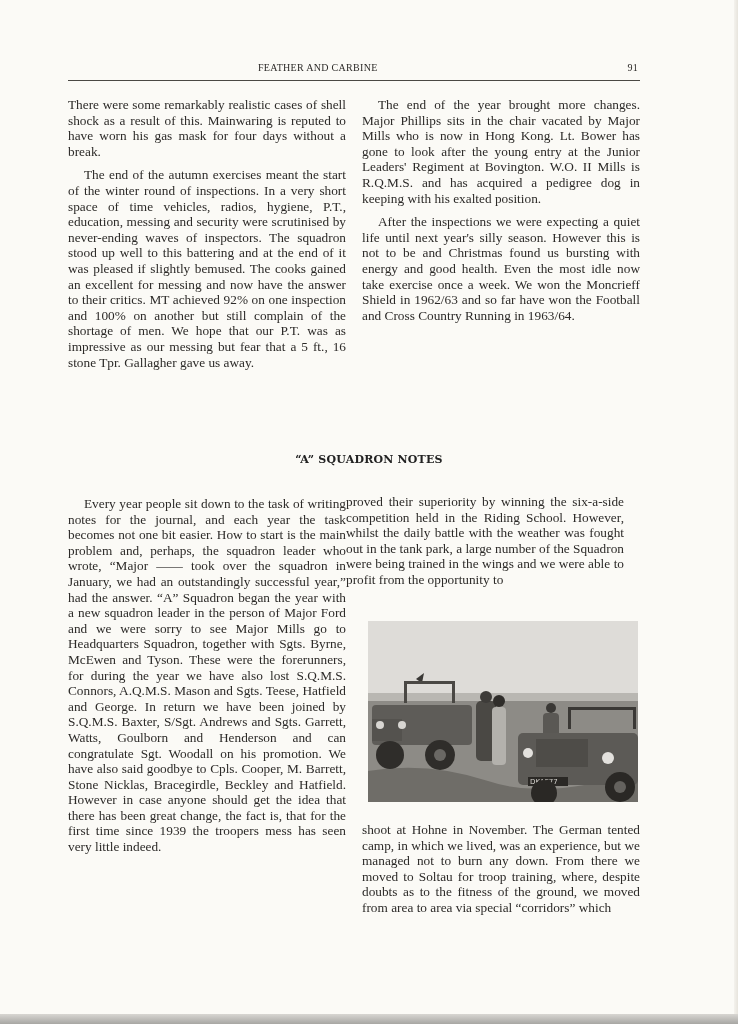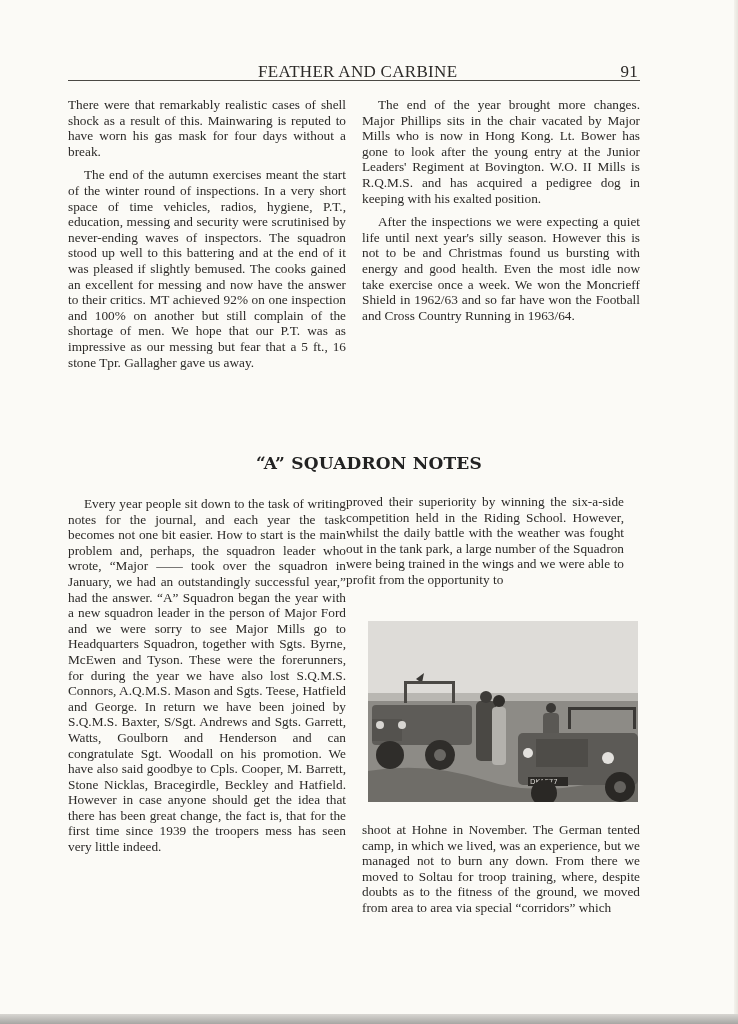--- a/index.html
+++ b/index.html
@@ -14,39 +14,39 @@
     background: linear-gradient(#d8d6d2, #a7a6a3);
   }
   .page-edge-right {
     position: absolute; top: 0; right: 0; width: 4px; height: 1014px;
     background: linear-gradient(90deg, #f4f2ed, #e7e4dd);
   }
   .running-head {
     position: absolute; left: 68px; top: 60px; width: 572px; height: 20px;
     border-bottom: 1px solid #4a4844;
     font-family: "Liberation Serif", "DejaVu Serif", serif;
-    font-size: 17px; letter-spacing: 0.3px;
+    font-size: 10px; letter-spacing: 0.3px;
   }
   .running-head .title { position: absolute; left: 190px; top: 2px; }
   .running-head .pageno { position: absolute; right: 2px; top: 2px; }
   .col {
     position: absolute; width: 278px;
     font-family: "Liberation Serif", "DejaVu Serif", serif;
     font-size: 13.3px; line-height: 15.6px; text-align: justify;
   }
   .col p { margin: 0 0 8px 0; text-indent: 16px; }
   .col p.noindent { text-indent: 0; }
   .col-tl { left: 68px; top: 97px; }
   .col-tr { left: 362px; top: 97px; }
   .col-bl { left: 68px; top: 496px; }
   .col-br-top { left: 346px; top: 494px; }
   .col-br-bottom { left: 362px; top: 822px; }
   .section-title {
     position: absolute; left: 0; width: 738px; top: 453px; text-align: center;
-    font-family: "DejaVu Serif", serif; font-weight: bold; font-size: 17px;
+    font-family: "DejaVu Serif", serif; font-weight: bold; font-size: 11px;
     letter-spacing: 0.2px; color: #222;
   }
   .photo {
     position: absolute; left: 368px; top: 621px; width: 270px; height: 181px;
     background: linear-gradient(#dcdad6 0%, #d8d6d2 38%, #a9a7a2 46%, #8f8d88 70%, #7a7873 100%);
     overflow: hidden;
   }
   .photo svg { display: block; }
 </style>
 </head>
@@ -54,21 +54,21 @@
 
 <div class="page-edge-right"></div>
 <div class="page-edge-bottom"></div>
 
 <div class="running-head">
   <span class="title">FEATHER AND CARBINE</span>
   <span class="pageno">91</span>
 </div>
 
 <div class="col col-tl">
-  <p class="noindent">There were that remarkably realistic cases of shell shock as a result of this. Mainwaring is reputed to have worn his gas mask for four days without a break.</p>
+  <p class="noindent">There were some remarkably realistic cases of shell shock as a result of this. Mainwaring is reputed to have worn his gas mask for four days without a break.</p>
   <p>The end of the autumn exercises meant the start of the winter round of inspections. In a very short space of time vehicles, radios, hygiene, P.T., education, messing and security were scrutinised by never-ending waves of inspectors. The squadron stood up well to this battering and at the end of it was pleased if slightly bemused. The cooks gained an excellent for messing and now have the answer to their critics. MT achieved 92% on one inspection and 100% on another but still complain of the shortage of men. We hope that our P.T. was as impressive as our messing but fear that a 5 ft., 16 stone Tpr. Gallagher gave us away.</p>
 </div>
 
 <div class="col col-tr">
   <p>The end of the year brought more changes. Major Phillips sits in the chair vacated by Major Mills who is now in Hong Kong. Lt. Bower has gone to look after the young entry at the Junior Leaders' Regiment at Bovington. W.O. II Mills is R.Q.M.S. and has acquired a pedigree dog in keeping with his exalted position.</p>
   <p>After the inspections we were expecting a quiet life until next year's silly season. However this is not to be and Christmas found us bursting with energy and good health. Even the most idle now take exercise once a week. We won the Moncrieff Shield in 1962/63 and so far have won the Football and Cross Country Running in 1963/64.</p>
 </div>
 
 <div class="section-title">“A” SQUADRON NOTES</div>
 

